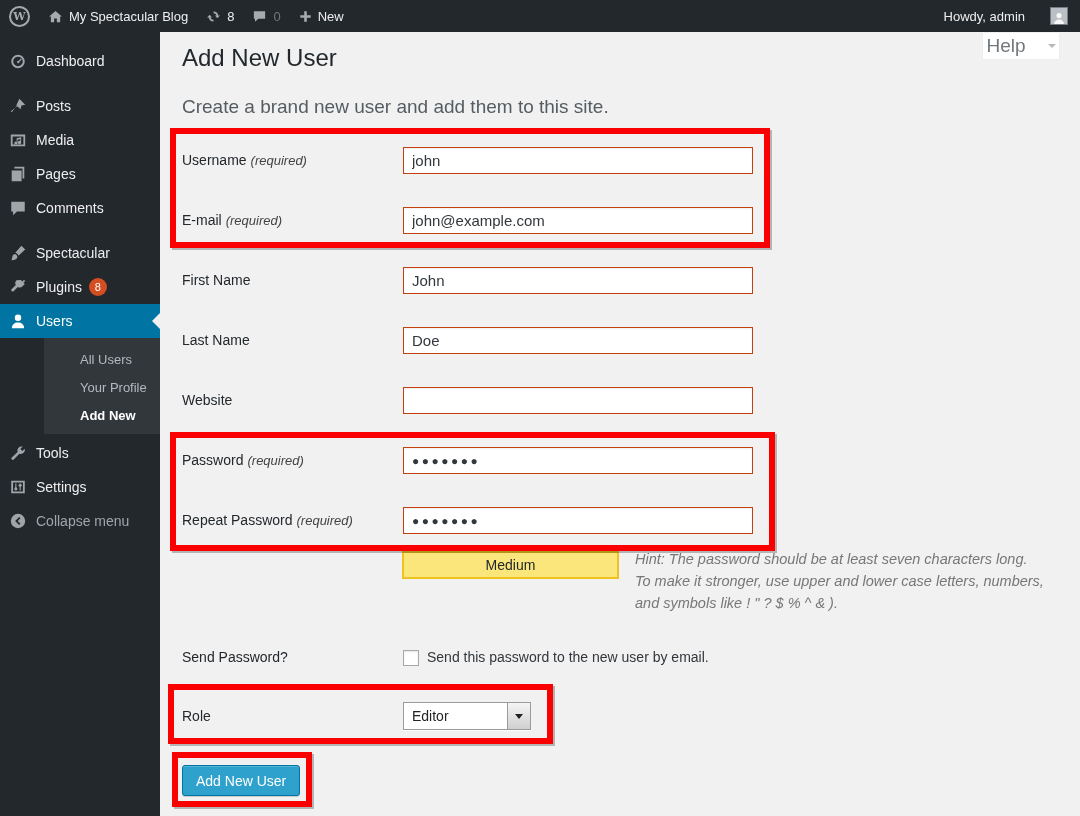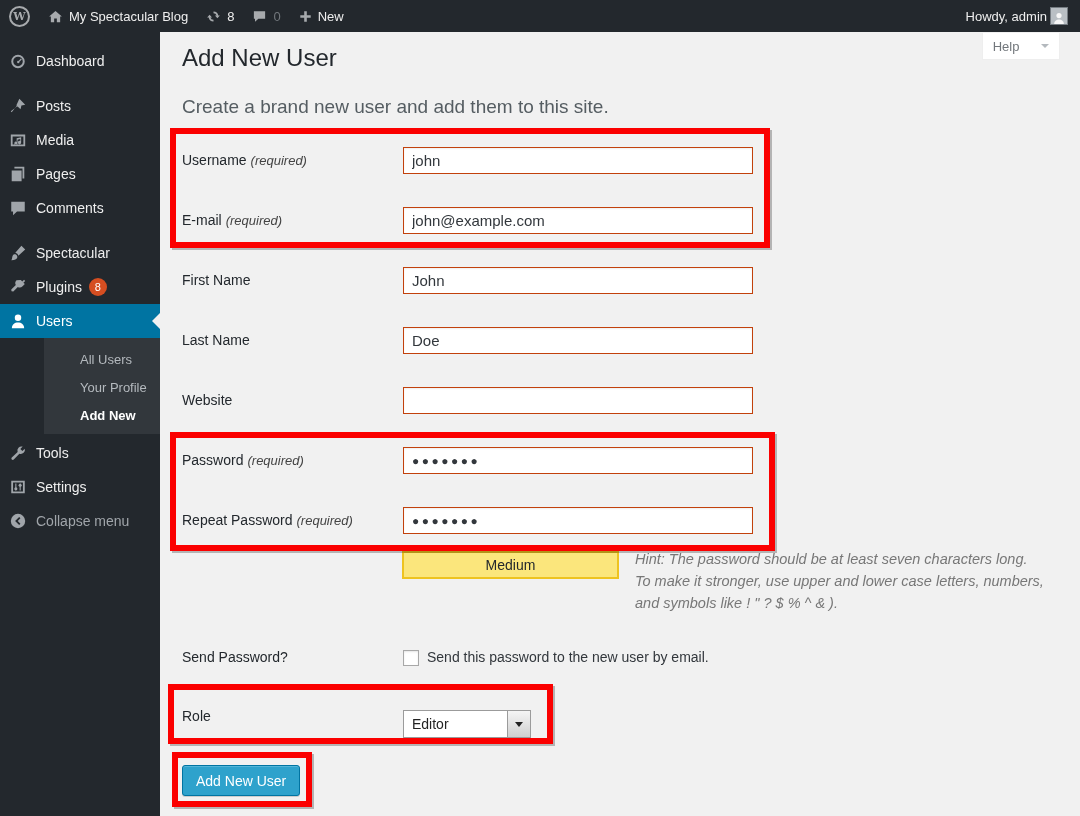--- a/index.html
+++ b/index.html
@@ -10,21 +10,21 @@
     color:#32373c;
   }
   
   #adminbar{
     position:absolute;top:0;left:0;width:1080px;height:32px;
     background:#23282d;color:#eee;display:flex;align-items:center;
     font-size:13px;z-index:60;
   }
   .ab-item{display:flex;align-items:center;gap:6px;padding:0 9px;height:32px;cursor:pointer;}
   .ab-left{display:flex;align-items:center;flex:1;}
-  .ab-right{display:flex;align-items:center;padding-right:12px;gap:3px;}
+  .ab-right{display:flex;align-items:center;padding-right:12px;gap:25px;}
   .wp-logo-ring{
     width:17px;height:17px;border-radius:50%;border:2px solid #a7aaad;
     display:flex;align-items:center;justify-content:center;
     color:#a7aaad;font-family:"DejaVu Serif",serif;font-size:11px;font-weight:bold;line-height:1;
   }
   .ab-icon{fill:#a7aaad;}
   .ab-count-dim{color:#72777c;}
   .avatar{
     width:16px;height:16px;background:#b9bfc4;border:1px solid #757c82;
     display:flex;align-items:flex-end;justify-content:center;overflow:hidden;
@@ -52,21 +52,21 @@
   }
   #submenu{background:#32373c;padding:8px 0 4px 0;margin-left:44px;}
   .submenu-item{
     height:28px;line-height:28px;padding-left:36px;font-size:13px;color:#b4b9be;cursor:pointer;
   }
   .submenu-item.current{color:#fff;font-weight:bold;}
   
   #content{position:absolute;left:160px;top:32px;right:0;bottom:0;background:#f1f1f1;}
   #help-btn{
     position:absolute;left:822px;top:1px;width:78px;height:27px;background:#fff;
-    color:#72777c;font-size:13px;display:flex;align-items:center;justify-content:center;gap:22px;
+    color:#72777c;font-size:19px;display:flex;align-items:center;justify-content:center;gap:22px;
     cursor:pointer;border:1px solid #eee;border-top:none;box-sizing:border-box;
   }
   .caret-down{width:0;height:0;border:4px solid transparent;border-top-color:#b4b9be;margin-top:4px;}
   #page-title{position:absolute;left:22px;top:12px;font-size:24px;font-weight:400;color:#23282d;}
   #page-desc{position:absolute;left:22px;top:64px;font-size:19px;color:#555d62;}
   .flabel{position:absolute;left:22px;font-size:14px;color:#23282d;}
   .flabel .req{font-style:italic;font-size:13px;color:#444;margin-left:4px;}
   .fin{
     position:absolute;left:243px;width:350px;height:27px;box-sizing:border-box;
     border:1px solid #c2410c;background:#fff;box-shadow:inset 0 1px 2px rgba(0,0,0,.07);
@@ -86,21 +86,21 @@
   
   #send-checkbox{
     position:absolute;left:243px;top:618px;width:14px;height:14px;background:#fff;
     border:1px solid #a8a8a8;box-shadow:inset 0 1px 2px rgba(0,0,0,.1);cursor:pointer;
   }
   #send-checkbox-label{position:absolute;left:267px;top:617px;font-size:14px;color:#32373c;}
   
   #role-select{
     position:absolute;left:243px;top:670px;width:128px;height:28px;background:#fff;
     border:1px solid #9b9b9b;box-sizing:border-box;display:flex;align-items:center;
-    cursor:pointer;box-shadow:0 1px 0 rgba(255,255,255,.8);margin-top:8px;
+    cursor:pointer;box-shadow:0 1px 0 rgba(255,255,255,.8);
   }
   #role-select .sel-text{flex:1;padding-left:8px;font-size:14px;color:#222;}
   #role-select .sel-btn{
     width:22px;height:100%;border-left:1px solid #9b9b9b;
     background:linear-gradient(#f5f5f5,#cfcfcf);
     display:flex;align-items:center;justify-content:center;
   }
   .sel-arrow{width:0;height:0;border:4px solid transparent;border-top:5px solid #222;margin-top:5px;}
   
   #submit-btn{

